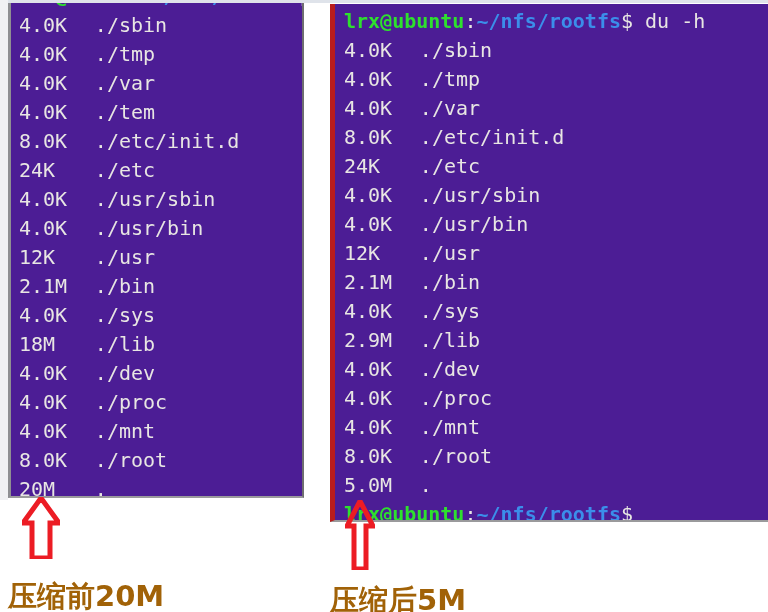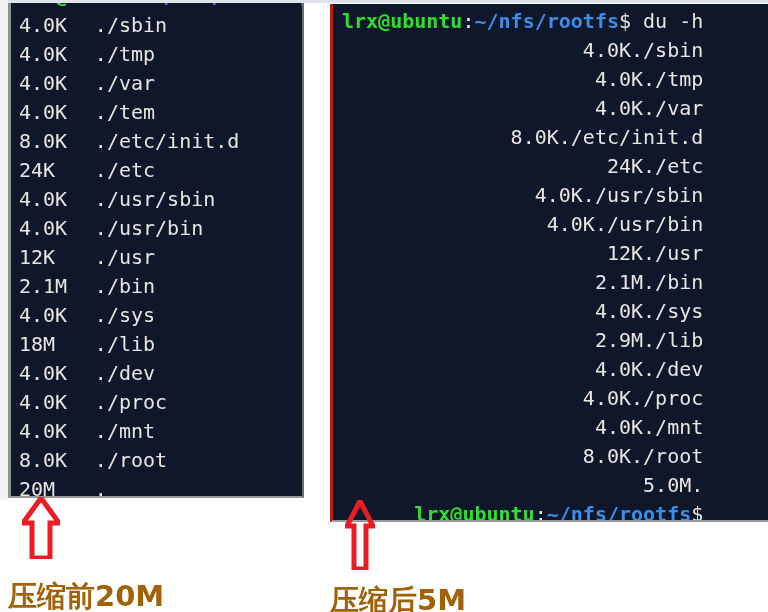--- a/index.html
+++ b/index.html
@@ -12,41 +12,40 @@
     width: 768px;
     height: 612px;
     position: relative;
     overflow: hidden;
     font-family: "DejaVu Sans", sans-serif;
   }
 
   
   .terminal {
     position: absolute;
-    background: #0f172a;
+    background: #4c1d95;
     overflow: hidden;
     box-sizing: border-box;
   }
   .term-left {
     left: 8px;
     top: 3px;
     width: 296px;
     height: 495px;
     border-left: 3px solid #8f8f92;
     border-right: 2px solid #6e6e70;
     border-bottom: 2px solid #9a9a9c;
   }
   .term-right {
     left: 330px;
     top: 4px;
     width: 438px;
     height: 518px;
-    border-left: 3px solid #b91c1c;
+    border-left: 5px solid #b91c1c;
     border-bottom: 2px solid #9a9a9c;
-    text-align: right;
   }
   
   .left-gutter {
     position: absolute;
     left: 0;
     top: 0;
     width: 8px;
     height: 500px;
     background: #f1f1f3;
   }

